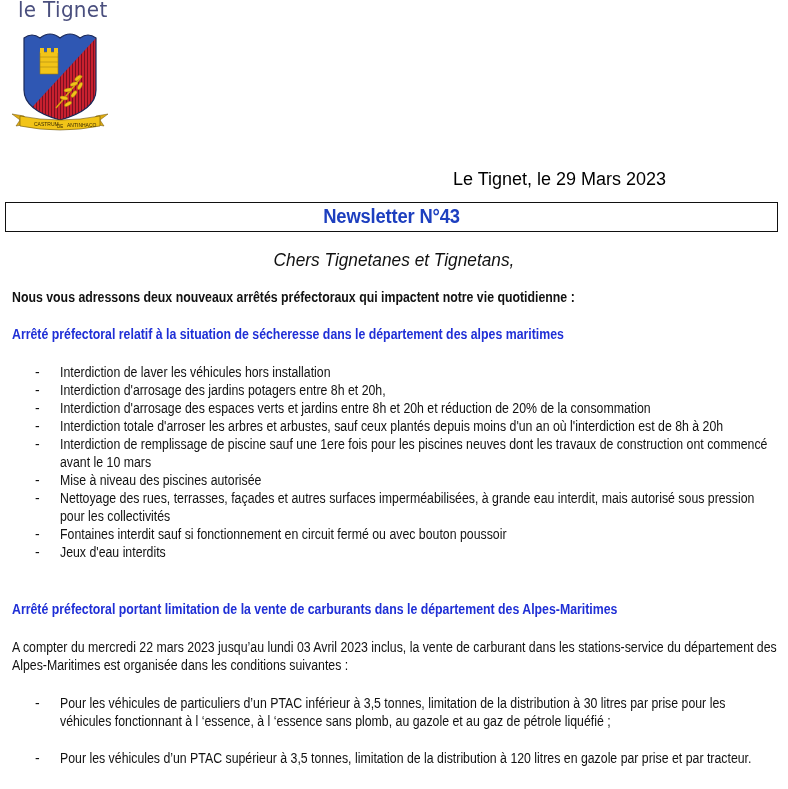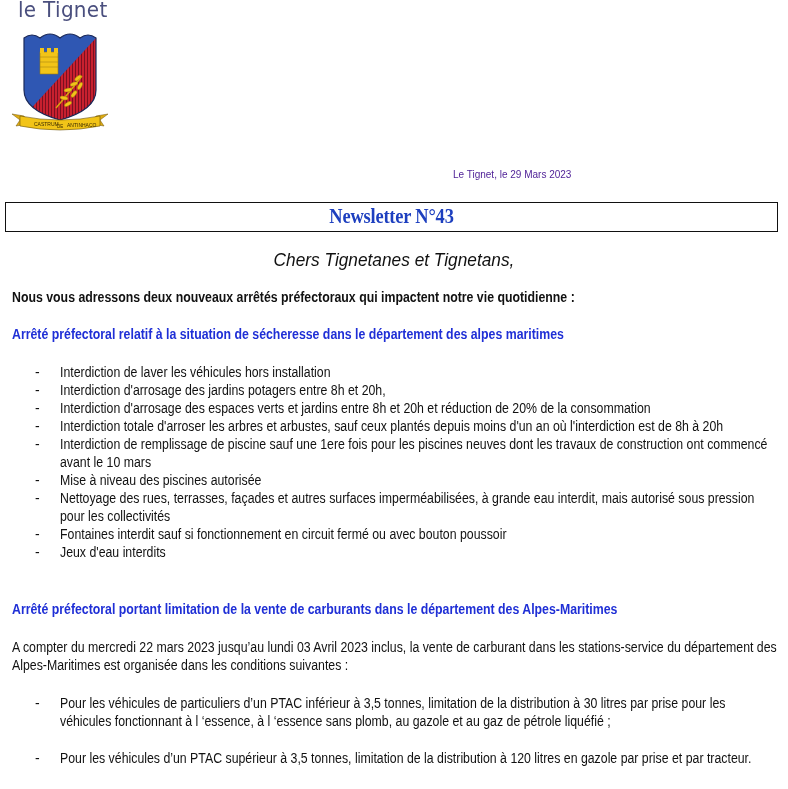--- a/index.html
+++ b/index.html
@@ -32,34 +32,33 @@
       left: 10px;
       top: 28px;
       width: 100px;
       height: 104px;
     }
 
     
     .date-line {
       left: 453px;
       top: 169px;
-      font-size: 10px;
-      color: #4c1d95;
+      font-size: 18px;
+      color: #000000;
       white-space: nowrap;
     }
 
     
     .title-box {
       left: 5px;
       top: 202px;
       width: 771px;
       height: 28px;
       border: 1.5px solid #111;
       box-sizing: content-box;
-      font-family: Liberation Serif, serif;
     }
     .title-text {
       position: absolute;
       left: 0; right: 0;
       top: 2px;
       text-align: center;
       font-size: 20px;
       font-weight: bold;
       color: #1d3fbf;
       letter-spacing: -0.2px;

